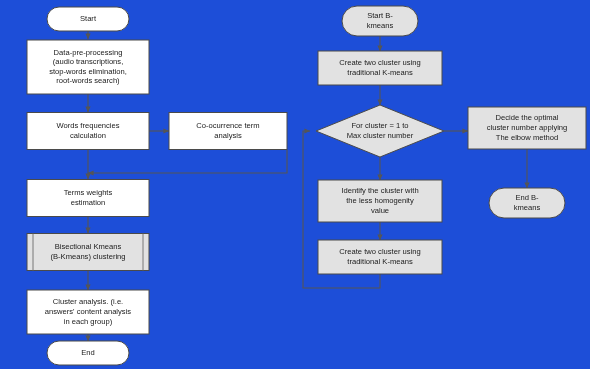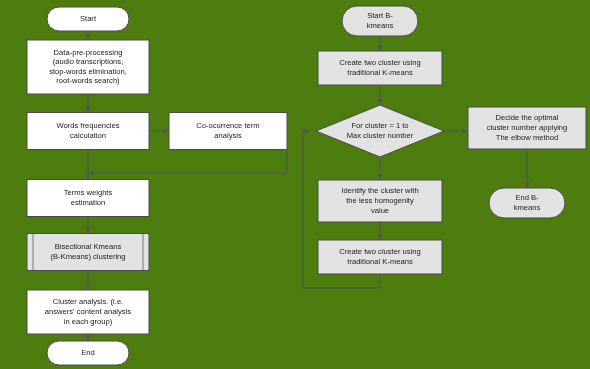--- a/index.html
+++ b/index.html
@@ -7,21 +7,21 @@
     padding: 0;
     background: #ffffff;
   }
   body {
     font-family: "Liberation Sans", sans-serif;
   }
   #canvas {
     position: relative;
     width: 590px;
     height: 369px;
-    background: #4d7c0f;
+    background: #1d4ed8;
     overflow: hidden;
   }
   svg#flow {
     display: block;
     width: 590px;
     height: 369px;
   }
   .node-shape {
     stroke: #4a4a4a;
     stroke-width: 1;

